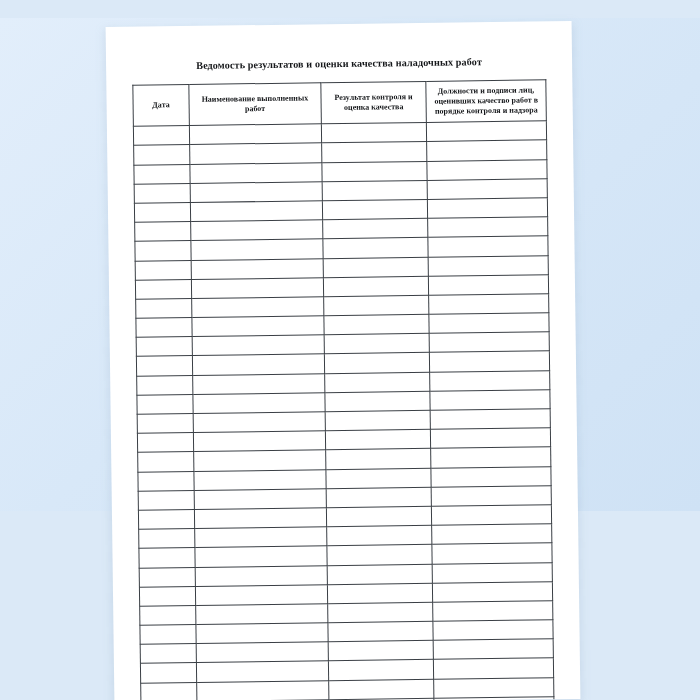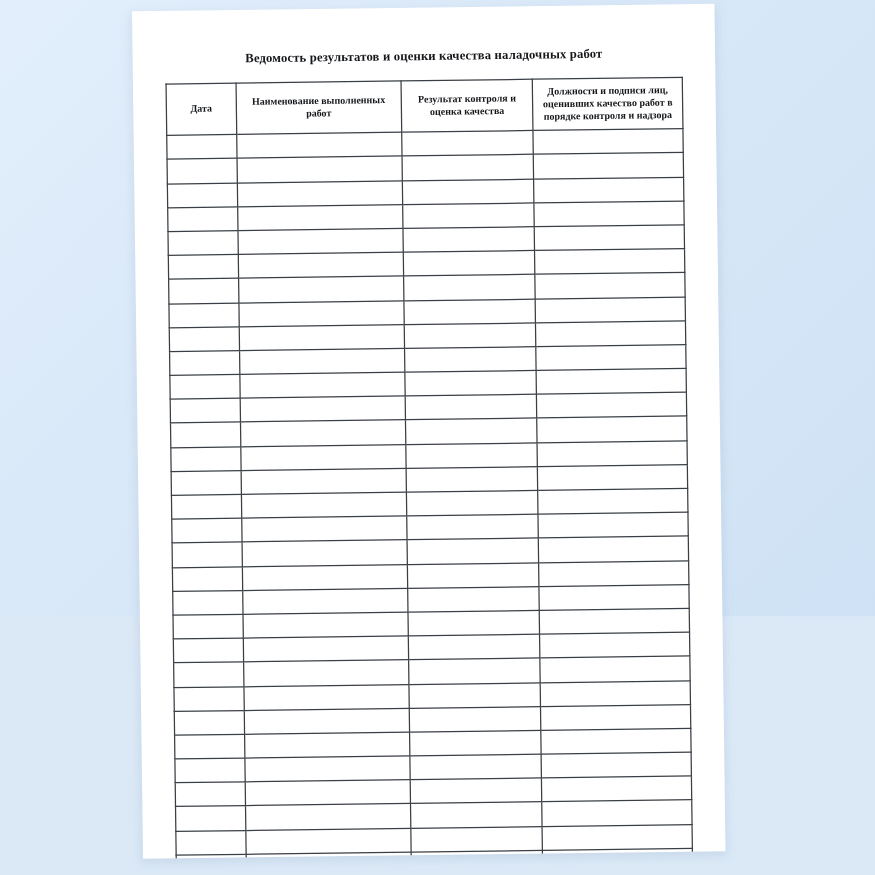--- a/index.html
+++ b/index.html
@@ -11,20 +11,21 @@
     height: 700px;
     background: #dbe9f7;
     font-family: "Liberation Serif", serif;
     overflow: hidden;
   }
   #stage {
     position: relative;
     width: 700px;
     height: 493px;
     background: linear-gradient(135deg, #e2eefb 0%, #d8e8f8 45%, #cfe2f5 100%);
+    margin-top: 18px;
   }
   .page-shadow {
     position: absolute;
     left: 108px;
     top: 8px;
     width: 470px;
     height: 680px;
     background: rgba(120, 150, 180, 0.18);
     filter: blur(4px);
     transform: rotate(-0.7deg);

